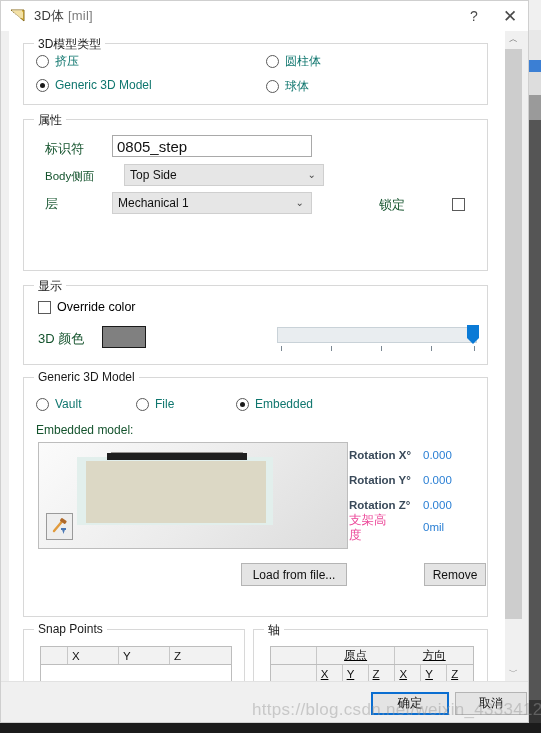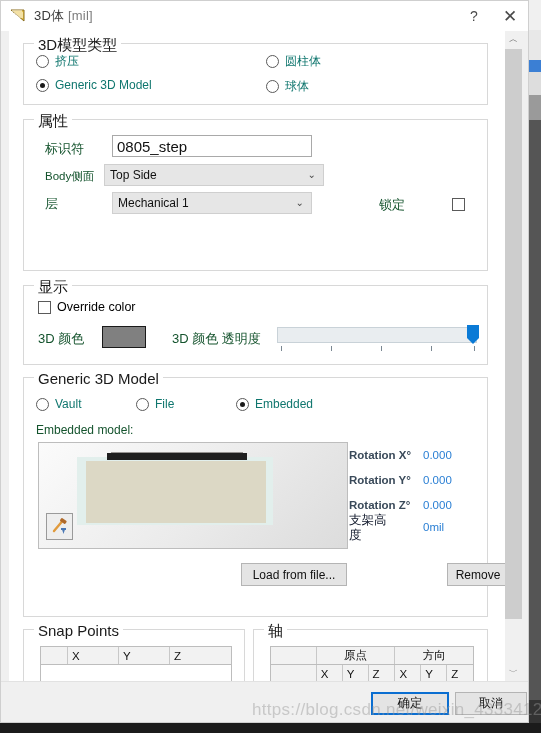--- a/index.html
+++ b/index.html
@@ -128,21 +128,21 @@
   .group {
     position: absolute;
     border: 1px solid #d8d8d8;
     box-sizing: border-box;
   }
   .group > .glabel {
     position: absolute;
     top: -8px; left: 10px;
     background: #ffffff;
     padding: 0 4px;
-    font-size: 15px;
+    font-size: 12px;
     color: #1a1a1a;
     white-space: nowrap;
   }
 
   
   .radio {
     position: absolute;
     display: flex;
     align-items: center;
     white-space: nowrap;
@@ -298,21 +298,21 @@
   }
   .rot-val {
     position: absolute;
     font-size: 11.5px;
     color: #2a7fd4;
     white-space: nowrap;
   }
   .cn-label {
     position: absolute;
     font-size: 12.5px;
-    color: #0f172a;
+    color: #ec4899;
     line-height: 15px;
     width: 46px;
   }
 
   
   .btn {
     position: absolute;
     background: #e4e4e4;
     border: 1px solid #b4b4b4;
     box-sizing: border-box;
@@ -437,21 +437,21 @@
         </div>
       </div>
 
       <div class="group" style="left:14px; top:88px; width:465px; height:152px;">
         <div class="glabel">属性</div>
 
         <div class="flabel" style="left:21px; top:20px;">标识符</div>
         <div class="textbox" style="left:88px; top:15px; width:200px; height:22px;">0805_step</div>
 
         <div class="flabel small" style="left:21px; top:49px;">Body侧面</div>
-        <div class="combo" style="left:80px; top:44px; width:220px; height:22px;">
+        <div class="combo" style="left:100px; top:44px; width:200px; height:22px;">
           <span>Top Side</span>
           <span class="chev">⌄</span>
         </div>
 
         <div class="flabel" style="left:21px; top:75px;">层</div>
         <div class="combo" style="left:88px; top:72px; width:200px; height:22px;">
           <span>Mechanical 1</span>
           <span class="chev">⌄</span>
         </div>
 
@@ -464,21 +464,20 @@
         <div class="glabel">显示</div>
 
         <div style="position:absolute; left:14px; top:14px; display:flex; align-items:center;">
           <span class="cbox"></span>
           <span style="margin-left:6px; font-size:12.5px;">Override color</span>
         </div>
 
         <div class="flabel" style="left:14px; top:44px;">3D 颜色</div>
         <div id="swatch" style="left:78px; top:40px; width:44px; height:22px; background:#808080;"></div>
 
-        <div class="flabel" style="left:148px; top:44px;">3D 颜色 透明度</div>
 
         <div id="slider-track" style="left:253px; top:41px; width:200px; height:16px;"></div>
         <div id="slider-thumb" style="left:443px; top:39px;"></div>
         <div class="tickmark" style="left:257px; top:60px;"></div>
         <div class="tickmark" style="left:307px; top:60px;"></div>
         <div class="tickmark" style="left:357px; top:60px;"></div>
         <div class="tickmark" style="left:407px; top:60px;"></div>
         <div class="tickmark" style="left:450px; top:60px;"></div>
       </div>
 
@@ -521,39 +520,39 @@
         <div class="rot-label" style="left:325px; top:96px;">Rotation Y°</div>
         <div class="rot-val" style="left:399px; top:96px;">0.000</div>
 
         <div class="rot-label" style="left:325px; top:121px;">Rotation Z°</div>
         <div class="rot-val" style="left:399px; top:121px;">0.000</div>
 
         <div class="cn-label" style="left:325px; top:135px;">支架高度</div>
         <div class="rot-val" style="left:399px; top:143px;">0mil</div>
 
         <div class="btn" style="left:217px; top:185px; width:106px; height:23px;">Load from file...</div>
-        <div class="btn" style="left:400px; top:185px; width:62px; height:23px;margin-left:23px;">Remove</div>
+        <div class="btn" style="left:400px; top:185px; width:62px; height:23px;">Remove</div>
       </div>
 
       <div class="group" style="left:14px; top:598px; width:222px; height:62px;">
         <div class="glabel">Snap Points</div>
         <div class="tbl" style="left:16px; top:16px; width:192px; height:58px;">
           <div class="hdr">
             <div class="cell" style="width:27px;"></div>
             <div class="cell" style="width:51px;">X</div>
             <div class="cell" style="width:51px;">Y</div>
             <div class="cell last" style="width:61px;">Z</div>
           </div>
           <div class="body" style="height:40px;"></div>
         </div>
       </div>
 
       <div class="group" style="left:244px; top:598px; width:235px; height:62px;">
         <div class="glabel">轴</div>
-        <div class="tbl" style="left:16px; top:16px; width:204px; height:58px;">
+        <div class="tbl" style="left:16px; top:16px; width:204px; height:58px;text-decoration:underline;">
           <div class="hdr">
             <div class="cell" style="width:46px;"></div>
             <div class="cell ctr" style="width:79px;">原点</div>
             <div class="cell ctr last" style="width:78px;">方向</div>
           </div>
           <div class="hdr">
             <div class="cell" style="width:46px;"></div>
             <div class="cell" style="width:26px;">X</div>
             <div class="cell" style="width:26px;">Y</div>
             <div class="cell" style="width:27px;">Z</div>

